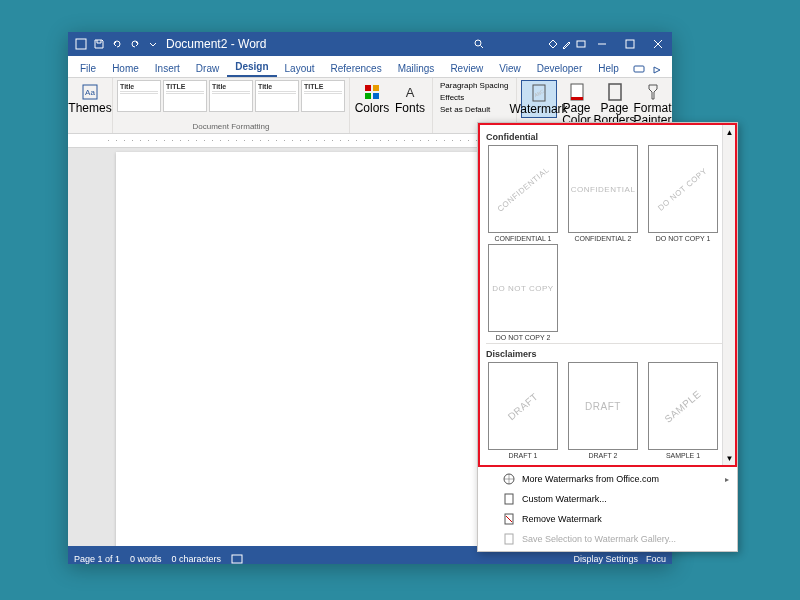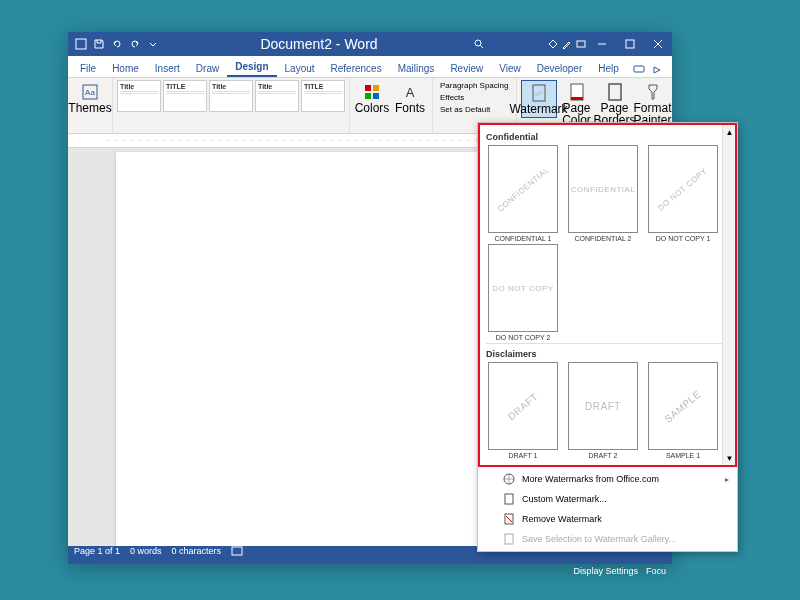--- a/index.html
+++ b/index.html
@@ -1,21 +1,21 @@
 <!DOCTYPE html>
 <html><head>
 <meta charset="utf-8">
 <style>
 * { margin: 0; padding: 0; box-sizing: border-box; font-family: "Segoe UI", Arial, sans-serif; }
 body { background: #2b8ba0; width: 800px; height: 600px; overflow: hidden; position: relative; }
 .window { position: absolute; left: 68px; top: 32px; width: 604px; height: 532px; background: #fff; box-shadow: 0 4px 20px rgba(0,0,0,0.3); display: flex; flex-direction: column; }
 .titlebar { background: #2b579a; height: 24px; display: flex; align-items: center; color: #fff; font-size: 10px; }
 .qat { display: flex; gap: 4px; padding: 0 6px; }
 .qat-btn { width: 14px; height: 14px; display: flex; align-items: center; justify-content: center; cursor: pointer; }
-.title-text { flex: 1; text-align: center; font-size: 14px; }
+.title-text { flex: 1; text-align: left; font-size: 12px; }
 .winctrls { display: flex; }
 .winctrl { width: 28px; height: 24px; display: flex; align-items: center; justify-content: center; cursor: pointer; }
 .tabs { background: #fff; border-bottom: 1px solid #d4d4d4; height: 22px; display: flex; align-items: flex-end; font-size: 10px; padding: 0 4px; }
 .tab { padding: 3px 8px; cursor: pointer; color: #2b579a; margin-top: 42px; }
 .tab.active { border-bottom: 2px solid #2b579a; font-weight: 600; }
 .tab-right { margin-left: auto; display: flex; gap: 4px; padding-right: 4px; }
 .ribbon { background: #f3f2f1; border-bottom: 1px solid #d4d4d4; height: 56px; display: flex; font-size: 8px; overflow: hidden; }
 .rgroup { border-right: 1px solid #e1dfdd; padding: 2px 4px; display: flex; flex-direction: column; }
 .rgroup-content { flex: 1; display: flex; gap: 2px; align-items: flex-start; }
 .rgroup-label { text-align: center; font-size: 8px; color: #666; }
@@ -25,21 +25,21 @@
 .btn-lg-label { font-size: 12px; text-align: center; line-height: 1; }
 .style-thumb { width: 44px; height: 32px; border: 1px solid #ccc; background: #fff; font-size: 6px; padding: 2px; cursor: pointer; overflow: hidden; }
 .style-thumb .st-title { font-weight: bold; font-size: 7px; color: #333; }
 .style-thumb .st-line { height: 1px; background: #ddd; margin: 1px 0; }
 .vstack { display: flex; flex-direction: column; gap: 1px; font-size: 8px; }
 .vitem { padding: 1px 3px; cursor: pointer; white-space: nowrap; }
 .ruler { background: #fff; height: 14px; border-bottom: 1px solid #d4d4d4; position: relative; font-size: 7px; color: #888; }
 .ruler::before { content: ""; position: absolute; left: 40px; right: 10px; top: 6px; height: 1px; background: repeating-linear-gradient(to right, #aaa 0, #aaa 1px, transparent 1px, transparent 8px); }
 .doc-area { flex: 1; background: #e6e6e6; overflow: hidden; position: relative; }
 .page { position: absolute; left: 48px; top: 4px; width: 500px; height: 480px; background: #fff; box-shadow: 0 1px 3px rgba(0,0,0,0.2); }
-.statusbar { background: #2b579a; height: 18px; display: flex; align-items: flex-start; color: #fff; font-size: 9px; padding: 0 6px; gap: 10px; }
+.statusbar { background: #2b579a; height: 18px; display: flex; align-items: flex-end; color: #fff; font-size: 9px; padding: 0 6px; gap: 10px; }
 .status-right { margin-left: auto; display: flex; gap: 8px; align-items: center; margin-top: 20px; }
 .dropdown { position: absolute; left: 477px; top: 122px; width: 261px; background: #fff; border: 1px solid #c8c6c4; box-shadow: 2px 2px 8px rgba(0,0,0,0.3); font-size: 9px; }
 .dd-gallery { border: 2px solid #e81123; padding: 4px 6px; max-height: 370px; overflow: hidden; position: relative; }
 .dd-section-label { font-size: 9px; font-weight: 600; color: #333; padding: 3px 0; }
 .dd-row { display: flex; gap: 6px; margin-bottom: 2px; }
 .wm-thumb { width: 74px; display: flex; flex-direction: column; align-items: center; cursor: pointer; }
 .wm-preview { width: 70px; height: 88px; border: 1px solid #888; background: #fff; display: flex; align-items: center; justify-content: center; position: relative; }
 .wm-text { font-size: 8px; color: #bbb; letter-spacing: 0.5px; }
 .wm-text.diag { transform: rotate(-40deg); }
 .wm-caption { font-size: 7px; color: #333; margin-top: 2px; text-align: center; }
@@ -189,20 +189,21 @@
             <div class="st-title">Title</div>
             <div class="st-line"></div>
             <div class="st-line"></div>
           </div>
         <div class="style-thumb">
             <div class="st-title">TITLE</div>
             <div class="st-line"></div>
             <div class="st-line"></div>
           </div>
       </div>
+      <div class="rgroup-label">Document Formatting</div>
     </div>
     <div class="rgroup">
       <div class="rgroup-content">
         <div class="btn-lg">
           <div class="btn-lg-icon">
               <svg width="16" height="16" viewBox="0 0 16 16">
                 <rect x="1" y="1" width="6" height="6" fill="#c00"></rect>
                 <rect x="9" y="1" width="6" height="6" fill="#e89b00"></rect>
                 <rect x="1" y="9" width="6" height="6" fill="#0a0"></rect>
                 <rect x="9" y="9" width="6" height="6" fill="#06c"></rect>

